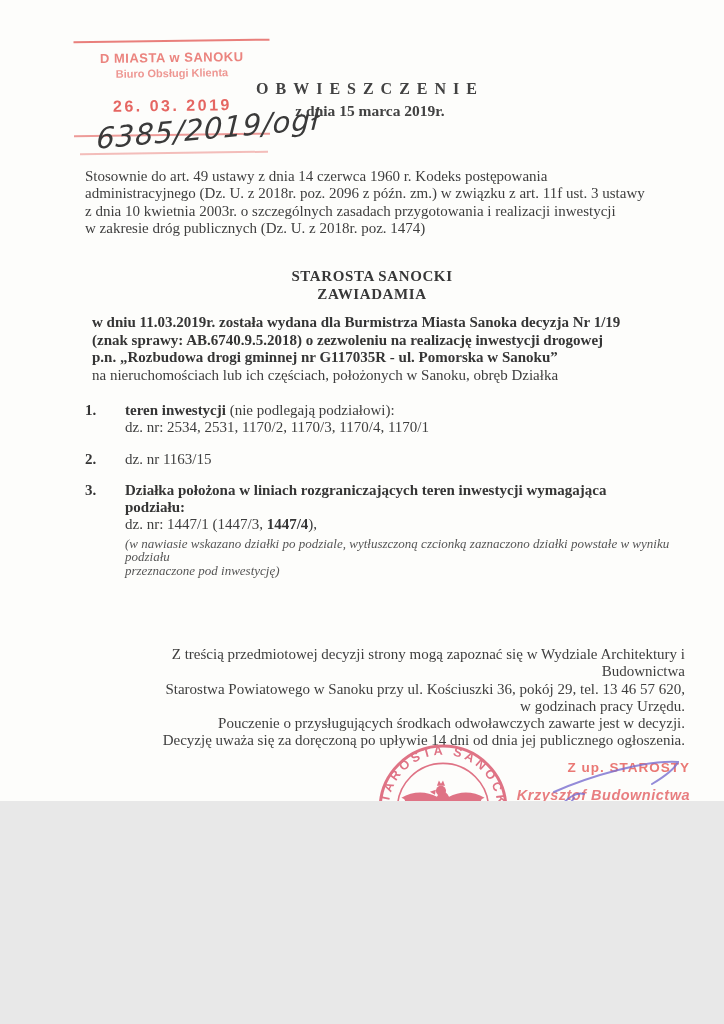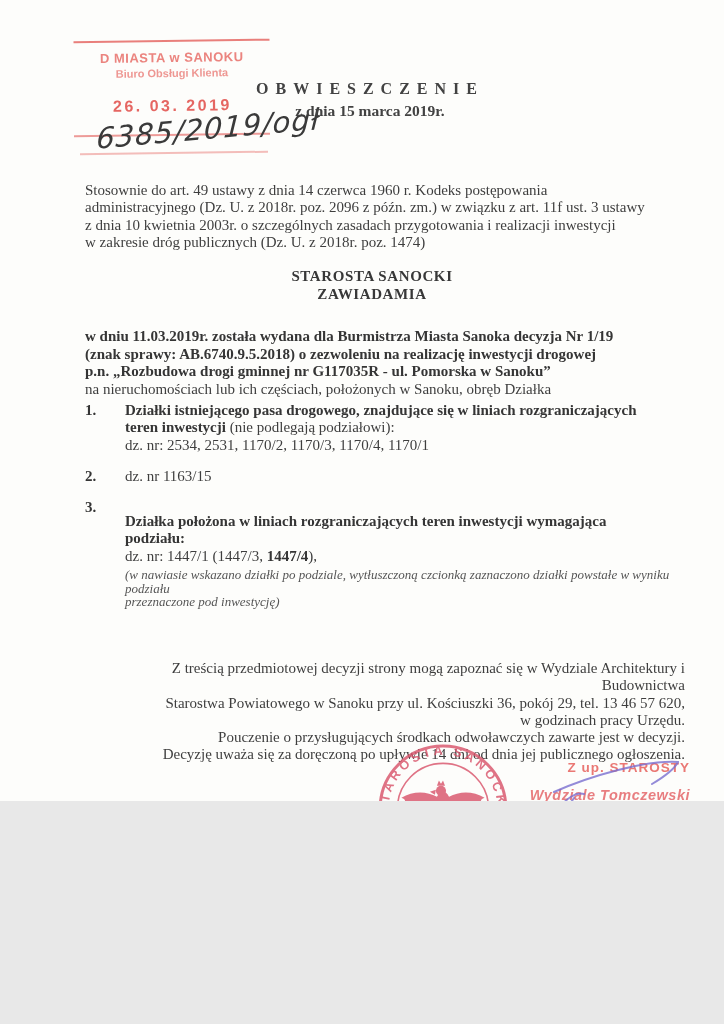--- a/index.html
+++ b/index.html
@@ -32,25 +32,25 @@
     font-family:"DejaVu Sans", sans-serif;
     font-style:italic;font-size:29px;color:#3a3a3a;
     transform:rotate(-5deg) skewX(-8deg);
     letter-spacing:1px;white-space:nowrap;
   }
   
   .title-block{position:absolute;left:0;top:80px;width:724px;text-align:center;transform:translateX(8px);}
   .doc-title{font-size:16px;font-weight:bold;letter-spacing:7px;color:#424242;}
   .doc-subtitle{font-size:15.5px;font-weight:bold;margin-top:4px;color:#424242;}
   
-  .lines{white-space:pre-line;margin-top:14px;}
+  .lines{white-space:pre-line;}
   .intro{position:absolute;left:85px;top:168px;width:590px;font-size:15px;line-height:17.3px;}
   .authority{position:absolute;left:0;top:268px;width:724px;text-align:center;transform:translateX(10px);
     font-weight:bold;font-size:15px;line-height:17.5px;letter-spacing:.6px;color:#383838;}
-  .decision{position:absolute;left:85px;top:314px;width:590px;font-size:15px;line-height:17.5px;}
+  .decision{position:absolute;left:92px;top:314px;width:590px;font-size:15px;line-height:17.5px;}
   .decision .bold{font-weight:bold;color:#353535;}
   .list{position:absolute;left:85px;top:402px;width:585px;font-size:15px;line-height:17.3px;}
   .list-item{display:flex;margin-bottom:14px;}
   .li-num{width:40px;flex:0 0 40px;font-weight:bold;color:#353535;}
   .li-body{flex:1;}
   .li-body .bold{font-weight:bold;color:#353535;}
   .note{font-size:13px;font-style:italic;line-height:13.5px;color:#555;margin-top:3px;}
   .closing{position:absolute;left:85px;top:646px;width:600px;font-size:15px;line-height:17.3px;text-align:right;}
   
   .round-stamp{position:absolute;left:374px;top:740px;}
@@ -98,21 +98,20 @@
 (znak sprawy: AB.6740.9.5.2018) o zezwoleniu na realizację inwestycji drogowej
 p.n. „Rozbudowa drogi gminnej nr G117035R - ul. Pomorska w Sanoku”</div>
     <div>na nieruchomościach lub ich częściach, położonych w Sanoku, obręb Działka</div>
   </div>
 
   <div class="list">
 
     <div class="list-item">
       <div class="li-num">1.</div>
       <div class="li-body">
-        <div class="bold">Działki istniejącego pasa drogowego, znajdujące się w liniach rozgraniczających</div>
         <div><span class="bold">teren inwestycji </span><span>(nie podlegają podziałowi):</span></div>
         <div>dz. nr: 2534, 2531, 1170/2, 1170/3, 1170/4, 1170/1</div>
       </div>
     </div>
 
     <div class="list-item">
       <div class="li-num">2.</div>
       <div class="li-body">
         <div>dz. nr 1163/15</div>
       </div>
@@ -160,21 +159,21 @@
         <path d="M74 56 C84 50 98 50 109 57 C103 59 105 63 110 66 C102 65 104 70 108 74 C100 71 101 76 104 80 C95 77 96 81 98 85 C89 81 80 73 73 64 Z"></path>
         <path d="M68 78 L61 95 L68 90 L75 95 Z"></path>
         <path d="M63 78 L56 88 L60 89 Z"></path>
         <path d="M73 78 L80 88 L76 89 Z"></path>
       </g>
     </g>
   </svg>
 
   <div class="signature">
     <div class="sig-zup">Z up. STAROSTY</div>
-    <div class="sig-name">Wydziale Tomczewski</div>
+    <div class="sig-name">Krzysztof Budownictwa</div>
     <div class="sig-role">ZAWIADAMIA WYDZIAŁU</div>
     <div class="sig-role2">ARCHITEKTURY I BUDOWNICTWA</div>
   </div>
 
   <svg class="ink-overlay" width="160" height="80" viewBox="0 0 160 80">
     <g fill="none" stroke="#7a6fd0" stroke-width="2" stroke-linecap="round" opacity="0.8">
       <path d="M14 44 C50 28 105 12 138 14"></path>
       <path d="M138 14 C134 22 122 30 112 36"></path>
       <path d="M18 62 C26 50 36 44 44 46"></path>
       <path d="M24 64 L34 50"></path>

